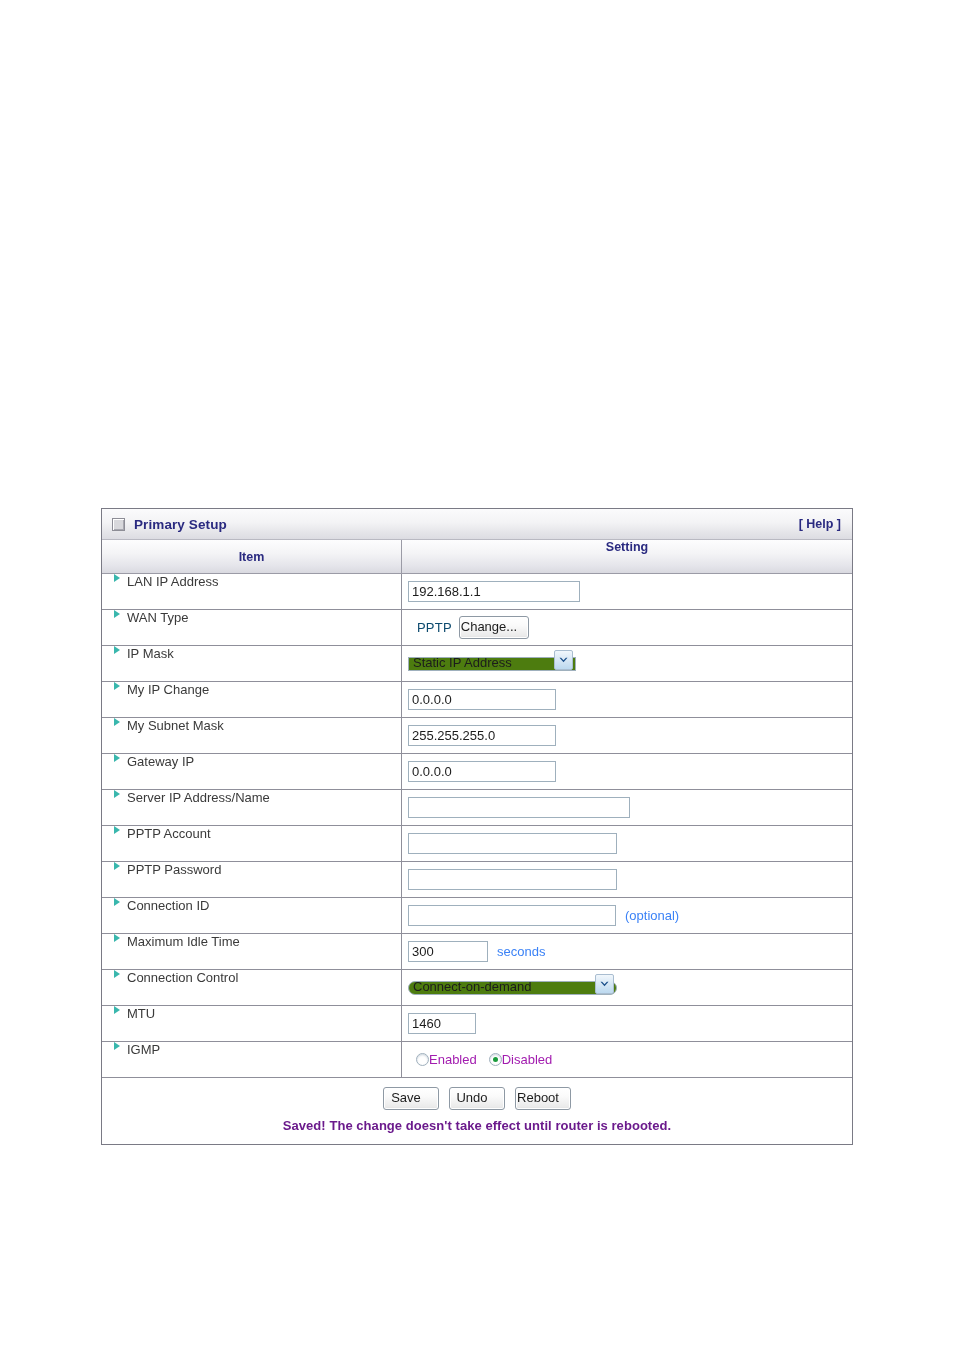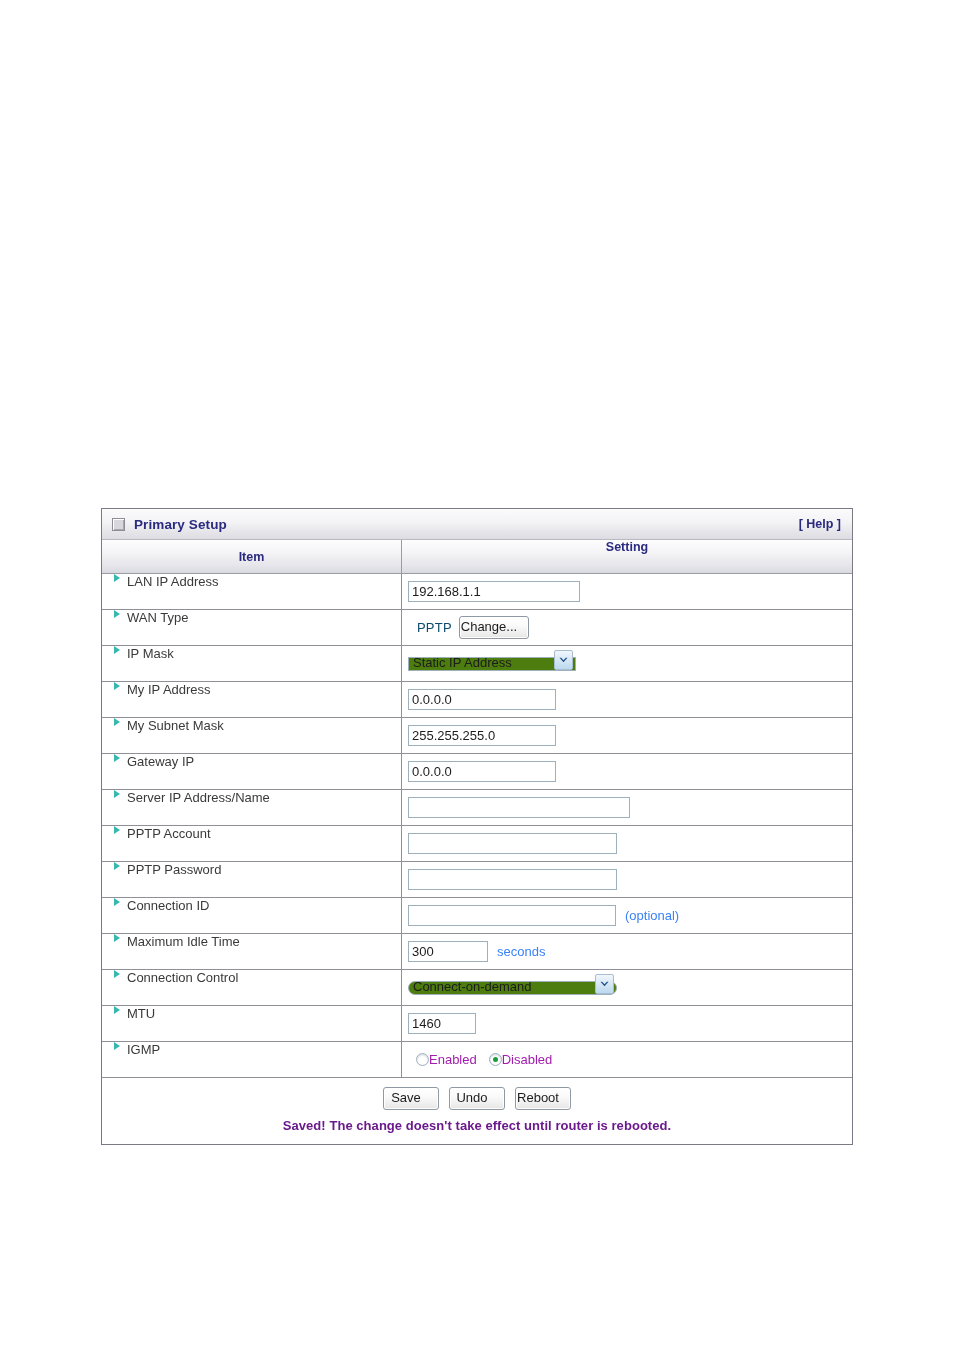--- a/index.html
+++ b/index.html
@@ -332,21 +332,21 @@
               <path d="M0.5 0.8 L4.5 5.2 L8.5 0.8 L6.9 0.8 L4.5 3.3 L2.1 0.8 Z" fill="#1b4f8a"></path>
             </svg>
         </span>
       </div>
     </div>
   </div>
 
   <div class="row">
     <div class="cell-item">
       <span class="bullet"></span>
-      <span class="item-label">My IP Address</span>
+      <span class="item-label">My IP Change</span>
     </div>
     <div class="cell-setting">
       <input class="txt w-myip" type="text" value="0.0.0.0" style="">
     </div>
   </div>
 
   <div class="row">
     <div class="cell-item">
       <span class="bullet"></span>
       <span class="item-label">My Subnet Mask</span>

